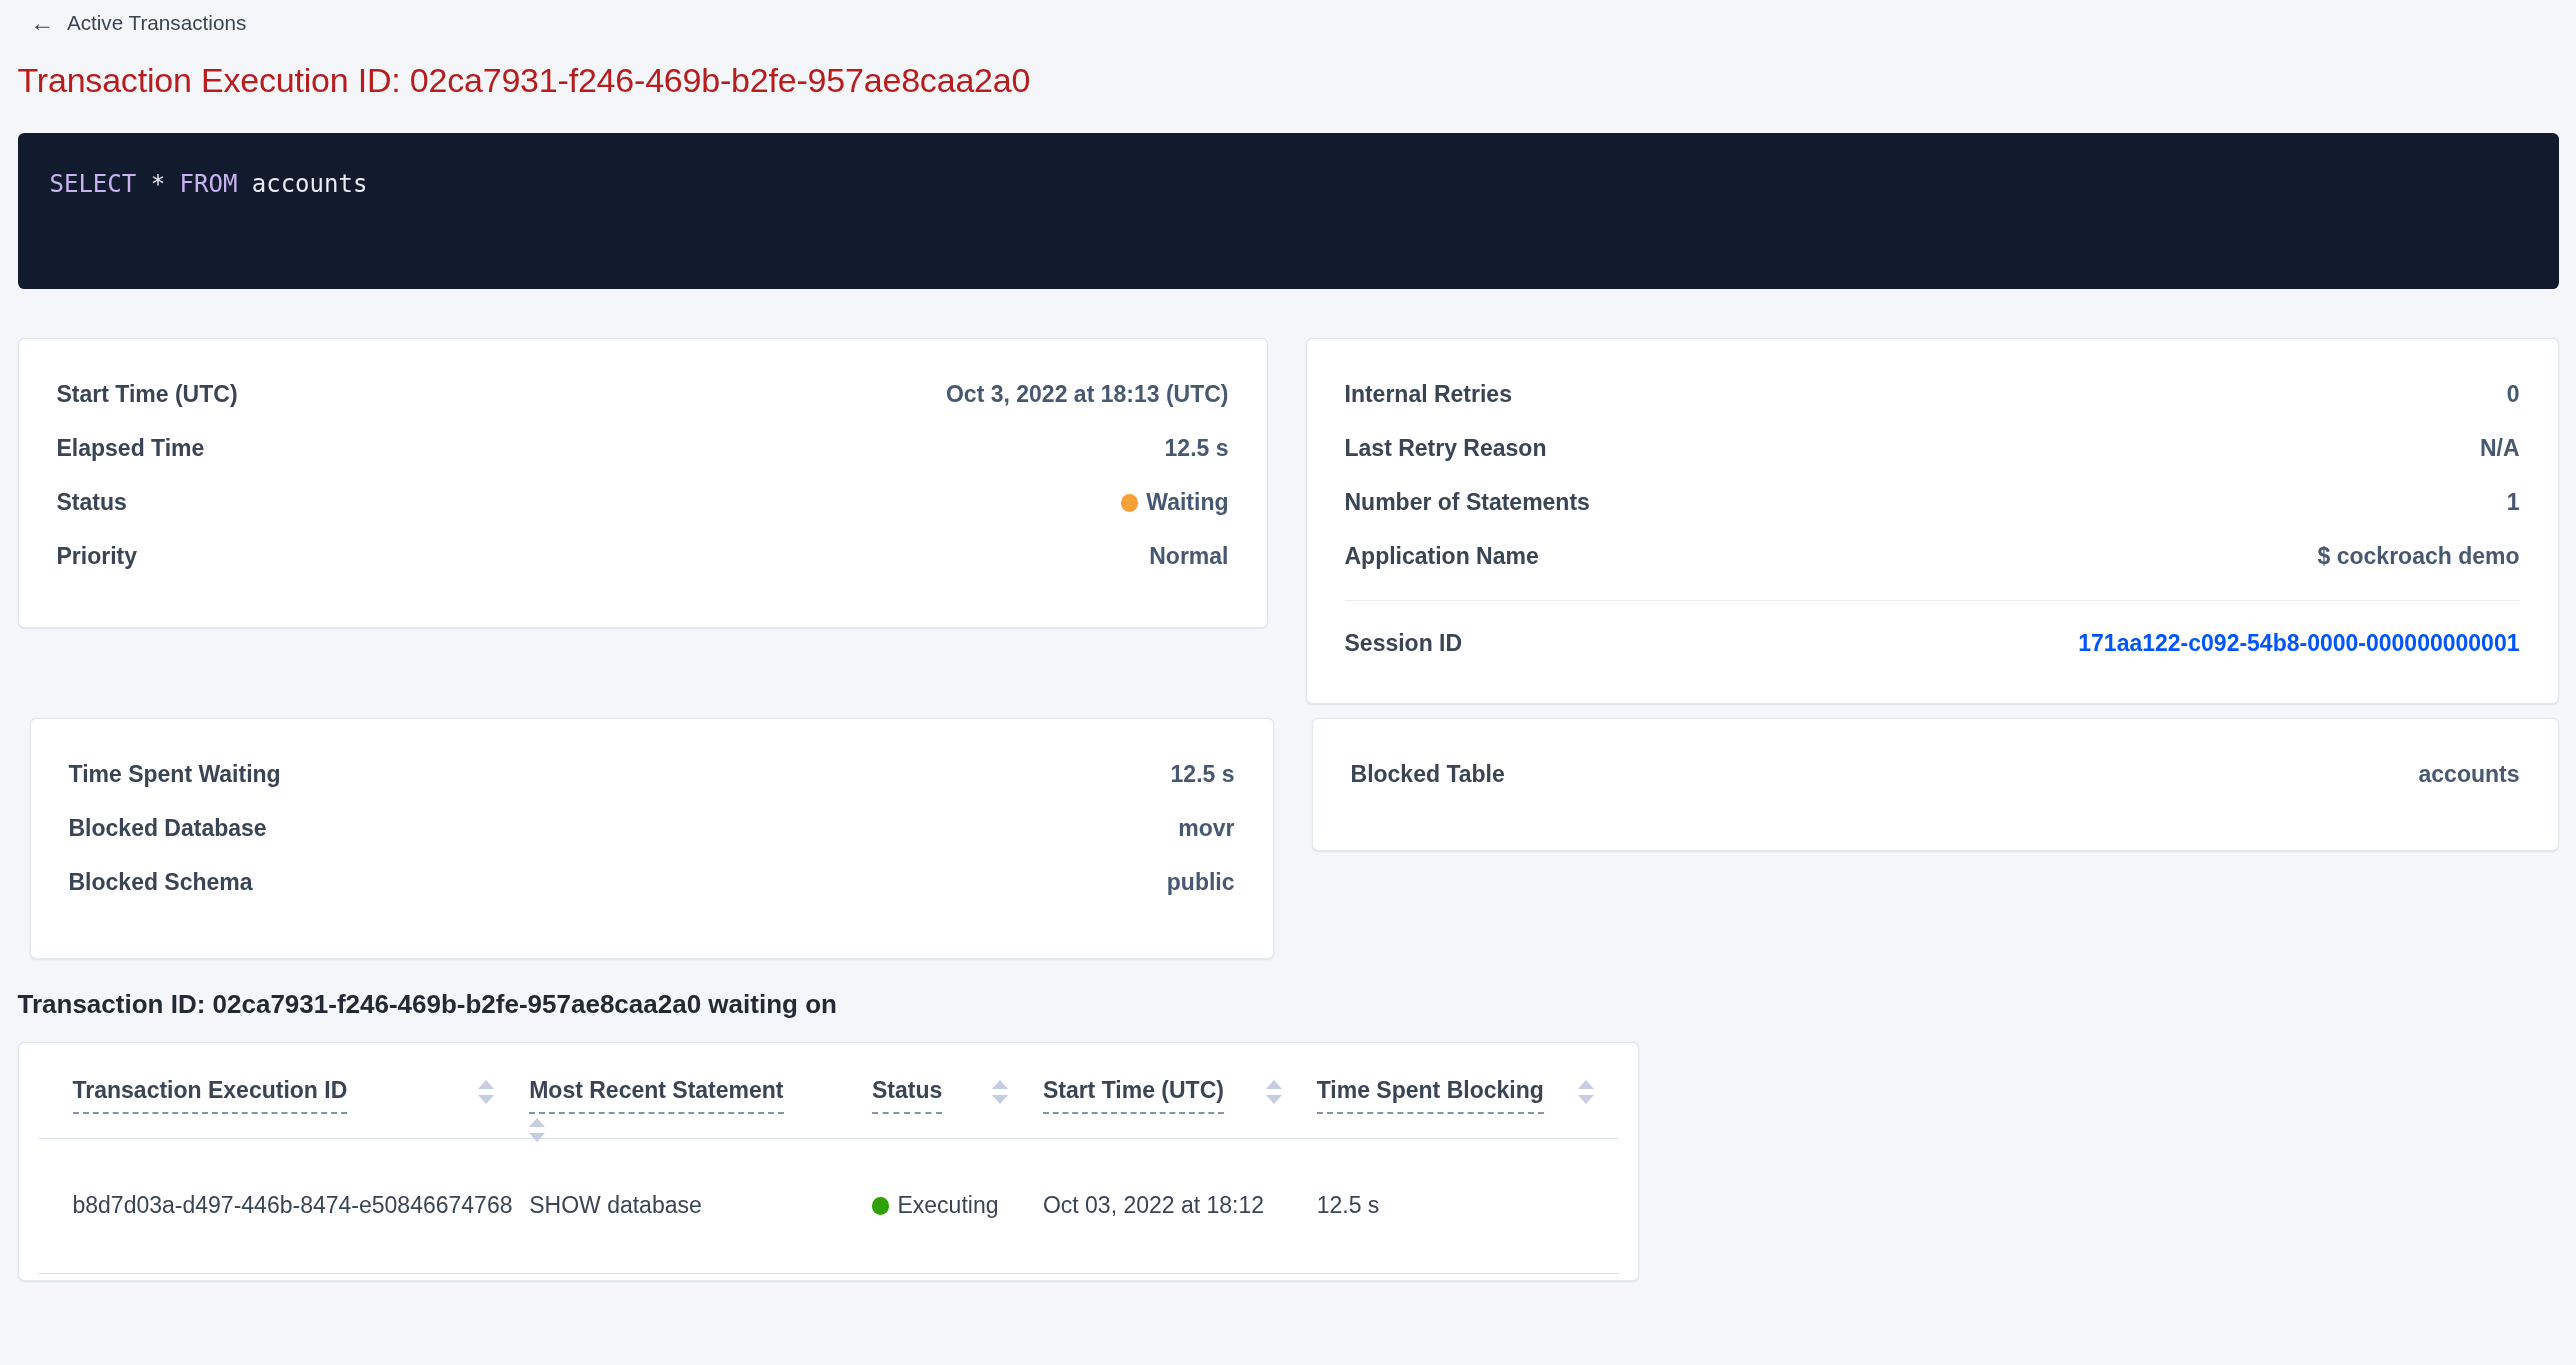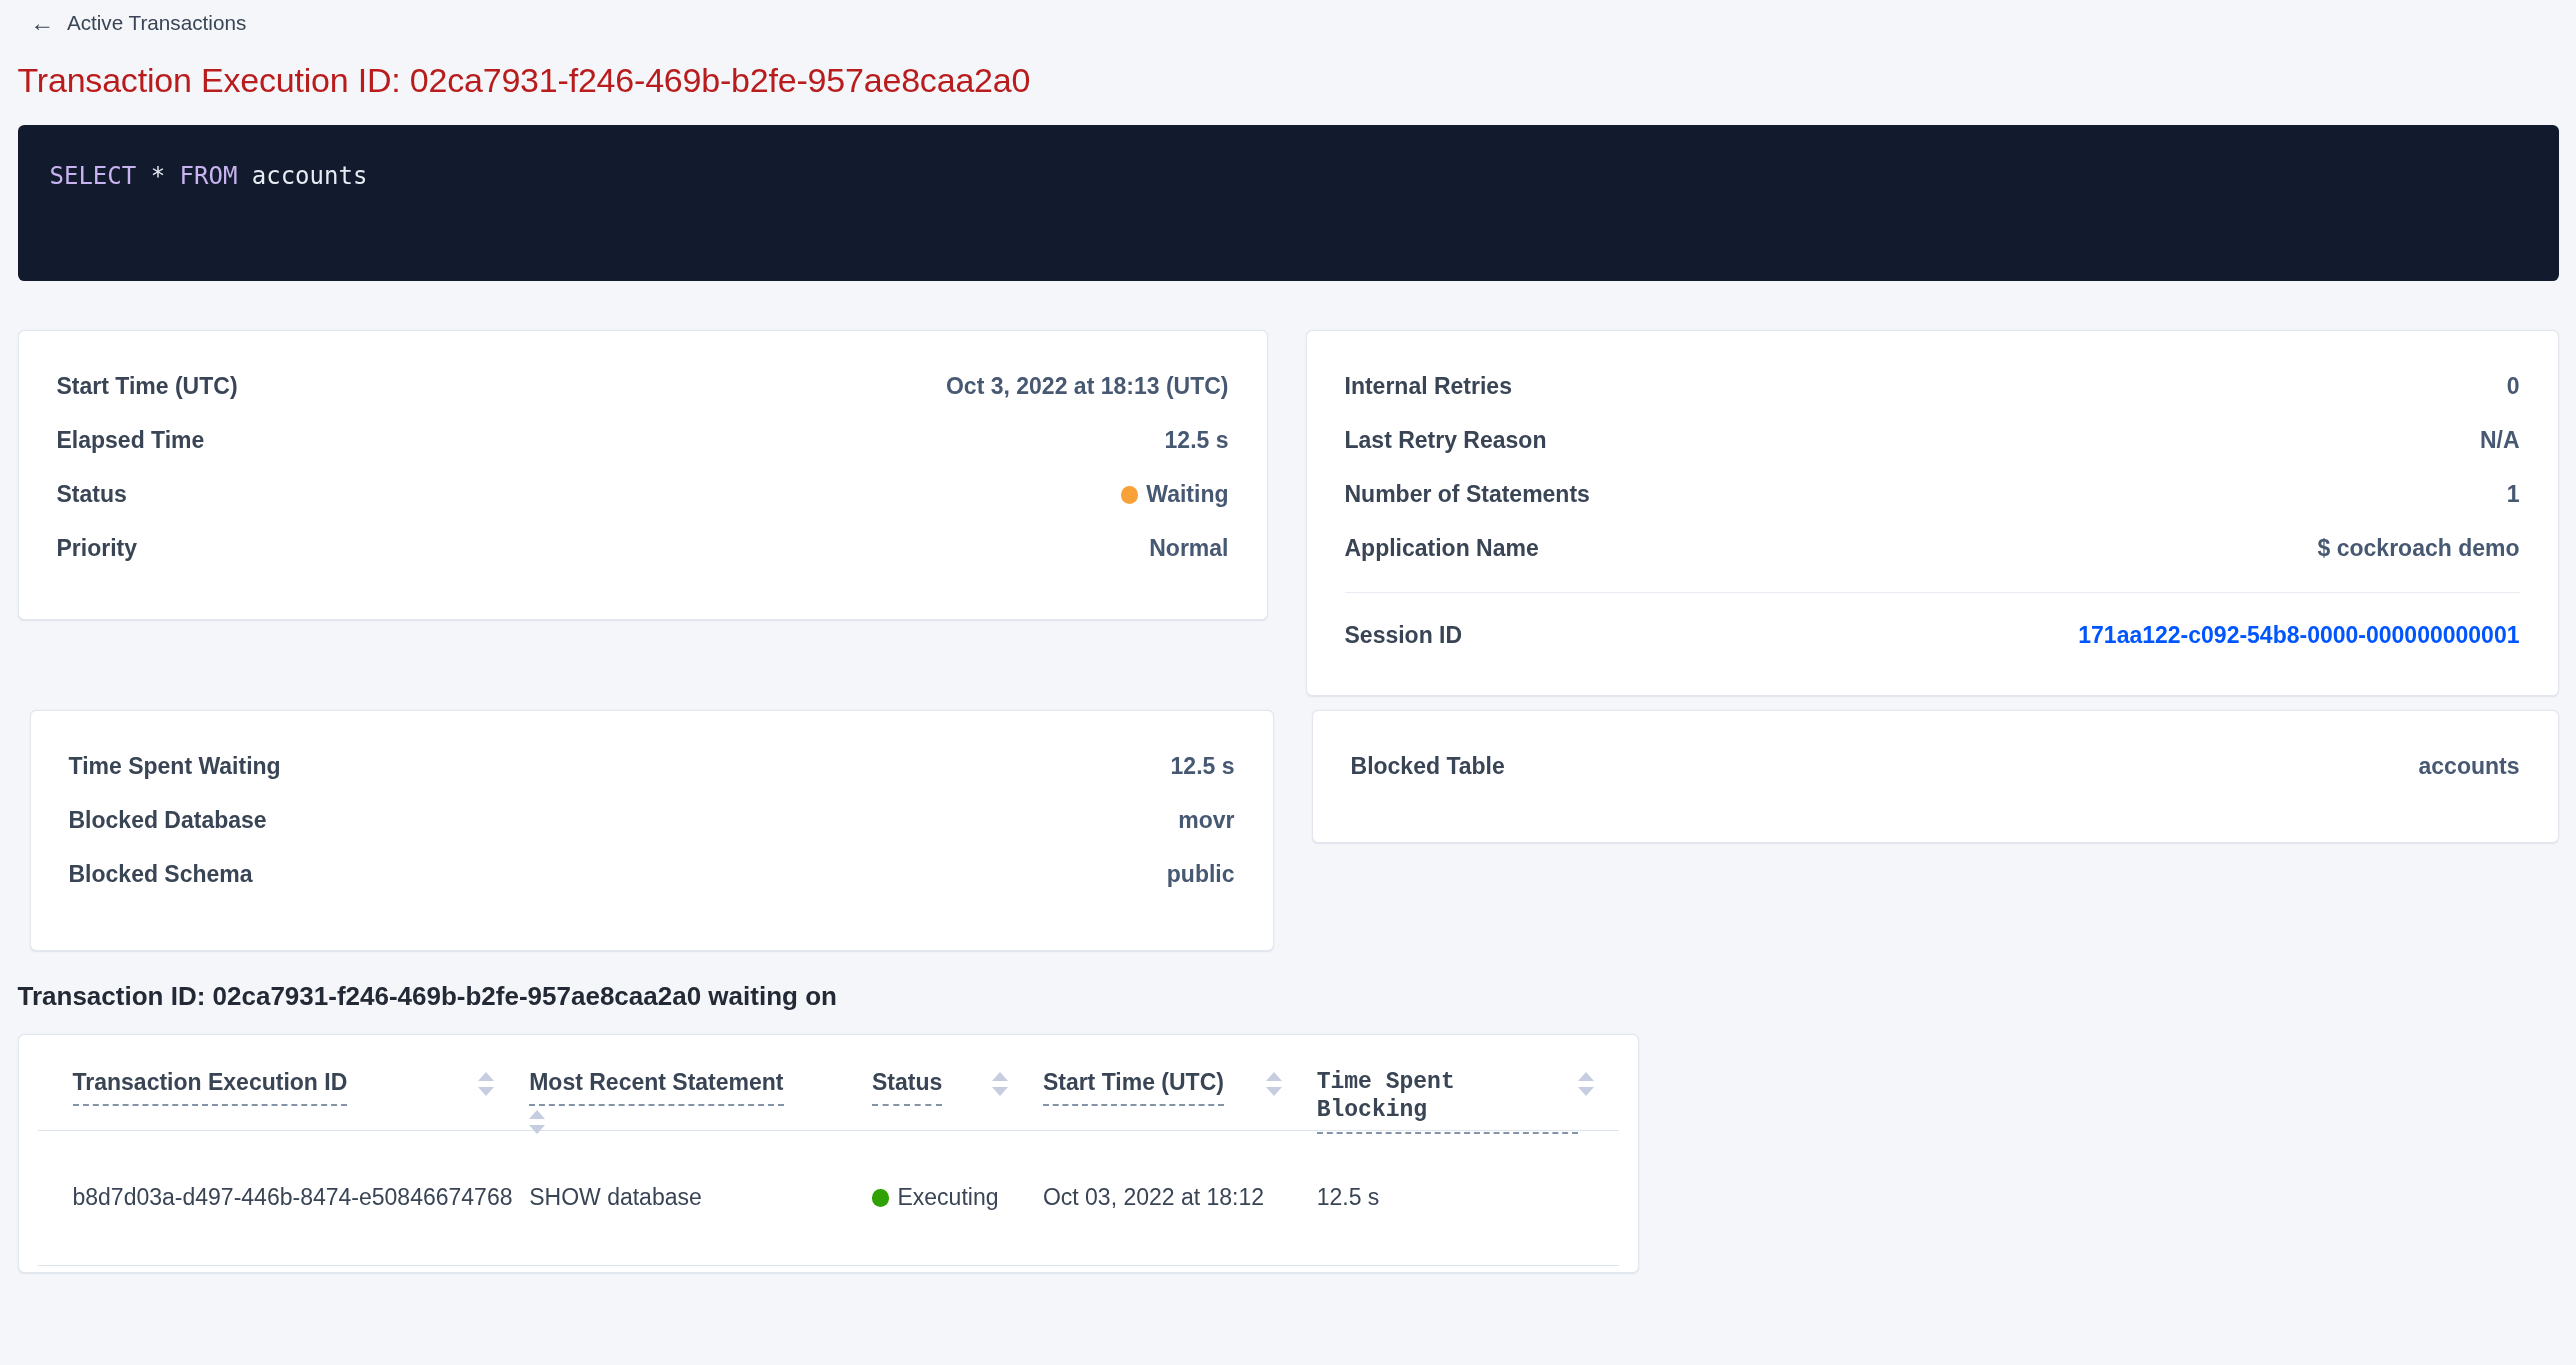--- a/index.html
+++ b/index.html
@@ -21,21 +21,21 @@
   }
   .back-link .arrow { font-size: 24px; line-height: 1; color: #394455; }
   .page-title {
     margin-top: 25.5px;
     font-size: 34px; font-weight: 400; color: #b91c1c;
     letter-spacing: -0.2px;
   }
 
   
   .sql-box {
-    margin-top: 25px;
+    margin-top: 33px;
     width: 2541px; height: 156px;
     background: #121a2d;
     border-radius: 6.4px;
     padding: 37px 38px 0 32px;
   }
   .sql-code {
     font-family: "DejaVu Sans Mono", "Liberation Mono", monospace;
     font-size: 24px; line-height: 1.2;
     color: #e7ebf3;
     white-space: pre;
@@ -124,21 +124,21 @@
     height: 135px;
     display: flex; align-items: center;
     border-bottom: 1.6px solid #dce3ec;
     font-size: 23px; color: #394455;
   }
   .c1 { width: 492px; padding-left: 35px; }
   .c2 { width: 343px; flex-direction: column; }
   .c3 { width: 171px; }
   .c4 { width: 274px; }
   .c5 { width: 302px; }
-  .th.c5 { padding-right: 25px; font-family: Liberation Mono, monospace; }
+  .th.c5 { padding-right: 25px; }
 </style>
 </head>
 <body>
 
 <div class="page">
 
   
   <a class="back-link">
     <span class="arrow">←</span>
     <span>Active Transactions</span>

